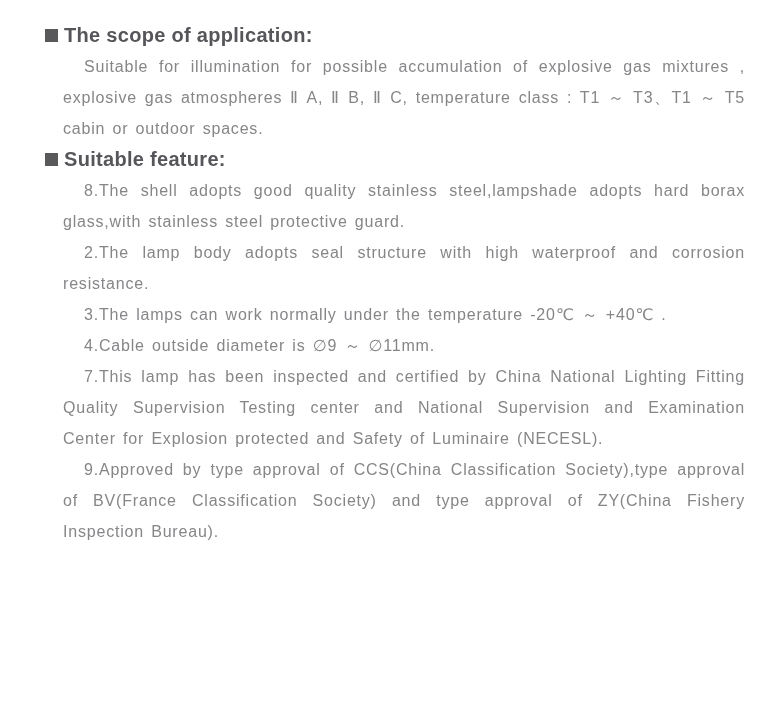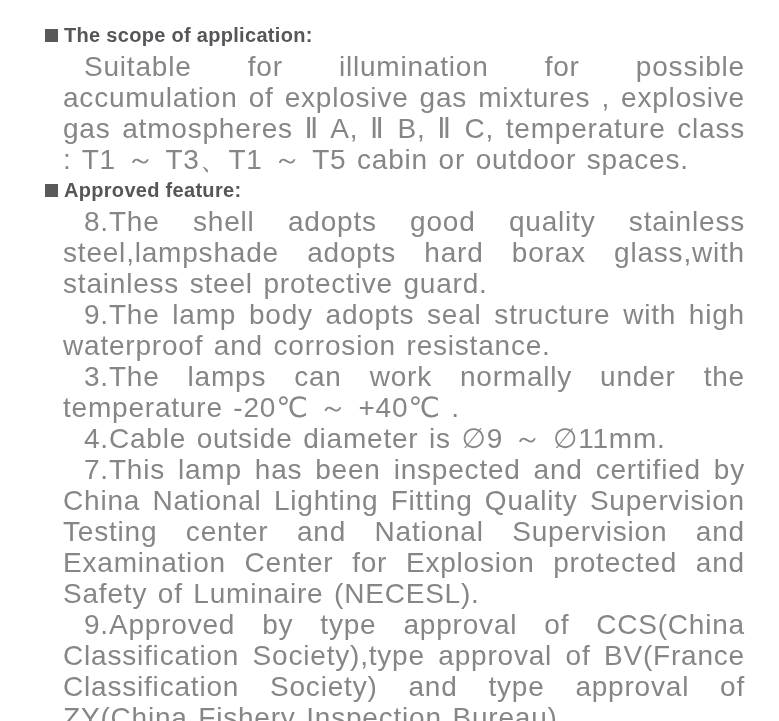--- a/index.html
+++ b/index.html
@@ -29,21 +29,21 @@
   .bullet-square {
     display: inline-block;
     width: 13px;
     height: 13px;
     background: #59595c;
     margin-right: 6px;
     flex: 0 0 auto;
   }
   .section-body { margin-left: 18px; }
   .para {
-    font-size: 28px;
+    font-size: 16px;
     color: #868689;
     line-height: 31px;
     letter-spacing: 0.8px;
     word-spacing: 2px;
     text-align: justify;
     text-indent: 21px;
   }
 </style>
 </head>
 <body>
@@ -56,25 +56,25 @@
       <span>The scope of application:</span>
     </div>
     <div class="section-body">
       <p class="para">Suitable for illumination for possible accumulation of explosive gas mixtures , explosive gas atmospheres Ⅱ A, Ⅱ B, Ⅱ C, temperature class : T1 ～ T3、T1 ～ T5 cabin or outdoor spaces.</p>
     </div>
   </div>
 
   <div class="section">
     <div class="section-heading">
       <span class="bullet-square"></span>
-      <span>Approved feature:</span>
+      <span>Suitable feature:</span>
     </div>
     <div class="section-body">
       <p class="para">8.The shell adopts good quality stainless steel,lampshade adopts hard borax glass,with stainless steel protective guard.</p>
-      <p class="para">9.The lamp body adopts seal structure with high waterproof and corrosion resistance.</p>
+      <p class="para">2.The lamp body adopts seal structure with high waterproof and corrosion resistance.</p>
       <p class="para">3.The lamps can work normally under the temperature -20℃ ～ +40℃ .</p>
       <p class="para">4.Cable outside diameter is ∅9 ～ ∅11mm.</p>
     </div>
   </div>
 
   <div class="section">
     <div class="section-body">
       <p class="para">7.This lamp has been inspected and certified by China National Lighting Fitting Quality Supervision Testing center and National Supervision and Examination Center for Explosion protected and Safety of Luminaire (NECESL).</p>
       <p class="para">9.Approved by type approval of CCS(China Classification Society),type approval of BV(France Classification Society) and type approval of ZY(China Fishery Inspection Bureau).</p>
     </div>

